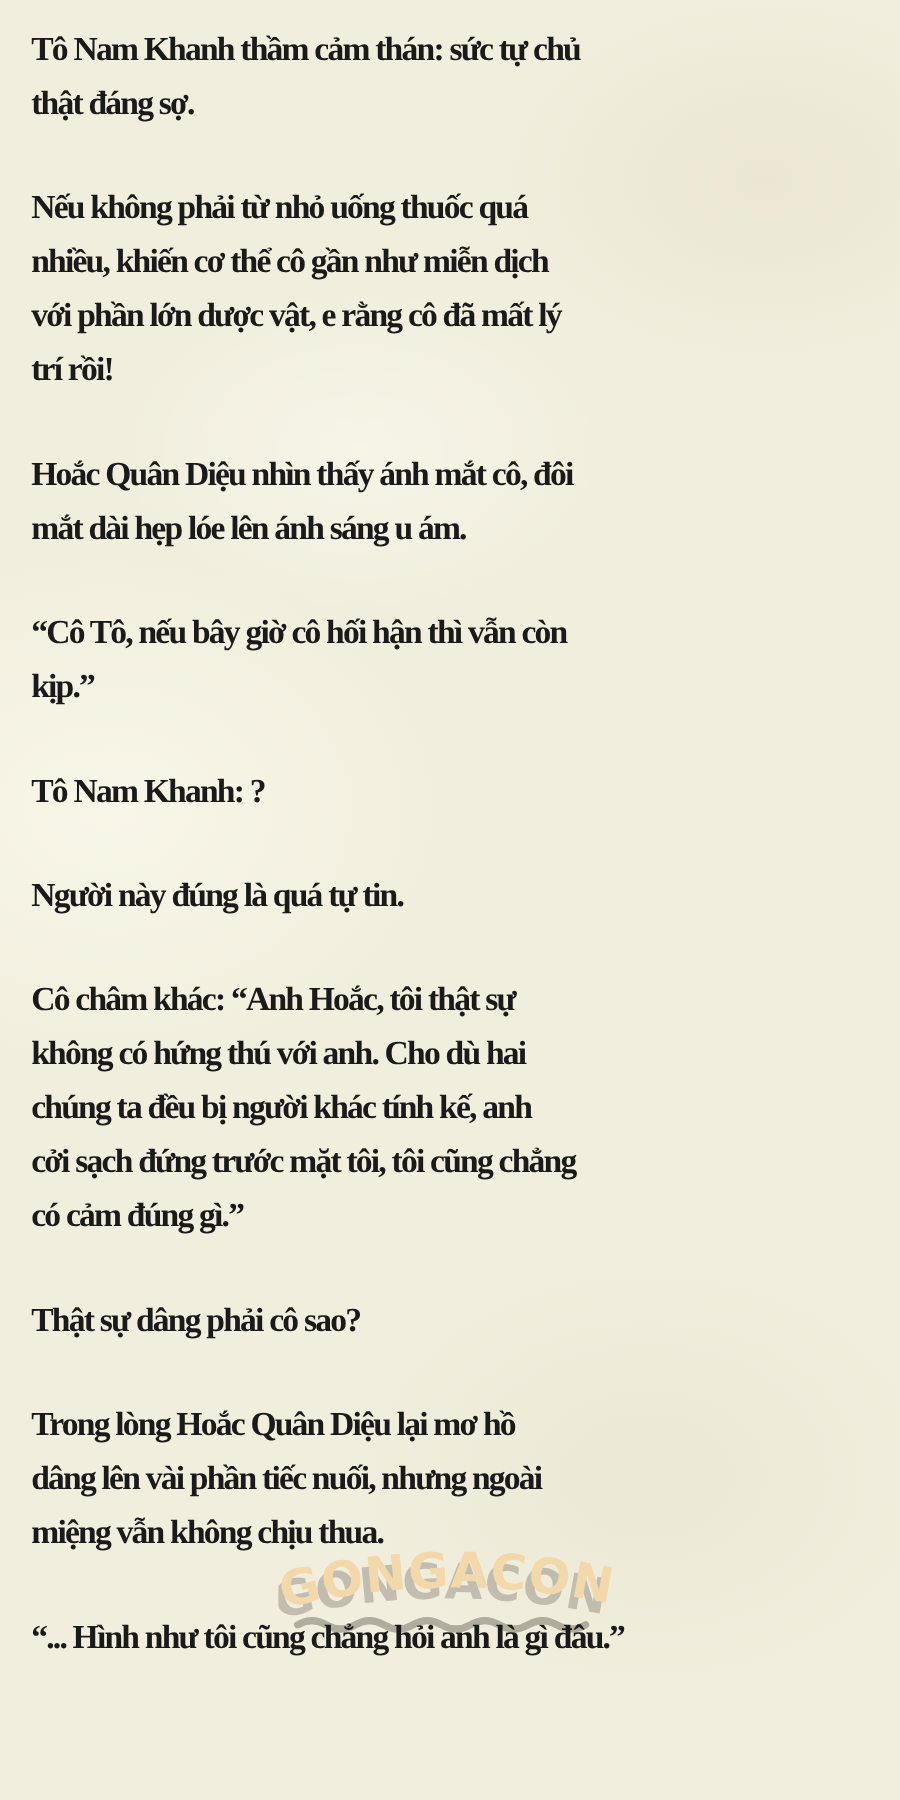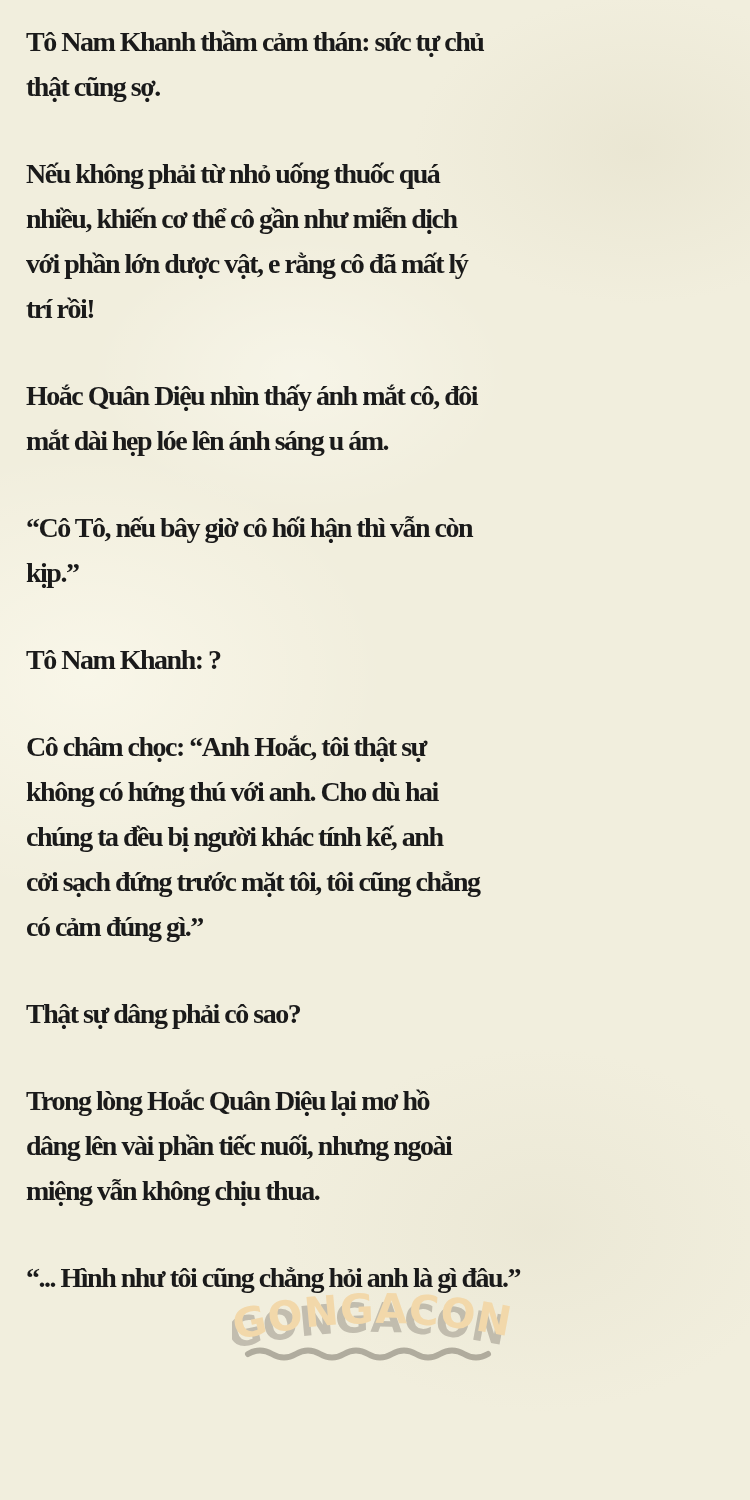--- a/index.html
+++ b/index.html
@@ -59,21 +59,21 @@
   <text class="wm-text" fill="#f2d8aa">
     <textPath href="#wmArc">GONGACONG</textPath>
   </text>
   <path d="M 16 70 q 12 -7 24 0 t 24 0 t 24 0 t 24 0 t 24 0 t 24 0 t 24 0 t 24 0 t 24 0 t 24 0" fill="none" stroke-width="6" stroke-linecap="round" opacity="0.65" stroke="#8d887c"></path>
 </svg>
 
 <div class="content">
 
   <p class="para">
     <span class="line">Tô Nam Khanh thầm cảm thán: sức tự chủ</span>
-    <span class="line">thật cũng sợ.</span>
+    <span class="line">thật đáng sợ.</span>
   </p>
 
   <p class="para">
     <span class="line">Nếu không phải từ nhỏ uống thuốc quá</span>
     <span class="line">nhiều, khiến cơ thể cô gần như miễn dịch</span>
     <span class="line">với phần lớn dược vật, e rằng cô đã mất lý</span>
     <span class="line">trí rồi!</span>
   </p>
 
 
@@ -84,23 +84,26 @@
 
   <p class="para">
     <span class="line">“Cô Tô, nếu bây giờ cô hối hận thì vẫn còn</span>
     <span class="line">kịp.”</span>
   </p>
 
   <p class="para">
     <span class="line">Tô Nam Khanh: ?</span>
   </p>
 
+  <p class="para">
+    <span class="line">Người này đúng là quá tự tin.</span>
+  </p>
 
   <p class="para">
-    <span class="line">Cô châm chọc: “Anh Hoắc, tôi thật sự</span>
+    <span class="line">Cô châm khác: “Anh Hoắc, tôi thật sự</span>
     <span class="line">không có hứng thú với anh. Cho dù hai</span>
     <span class="line">chúng ta đều bị người khác tính kế, anh</span>
     <span class="line">cởi sạch đứng trước mặt tôi, tôi cũng chẳng</span>
     <span class="line">có cảm đúng gì.”</span>
   </p>
 
   <p class="para">
     <span class="line">Thật sự dâng phải cô sao?</span>
   </p>
 

